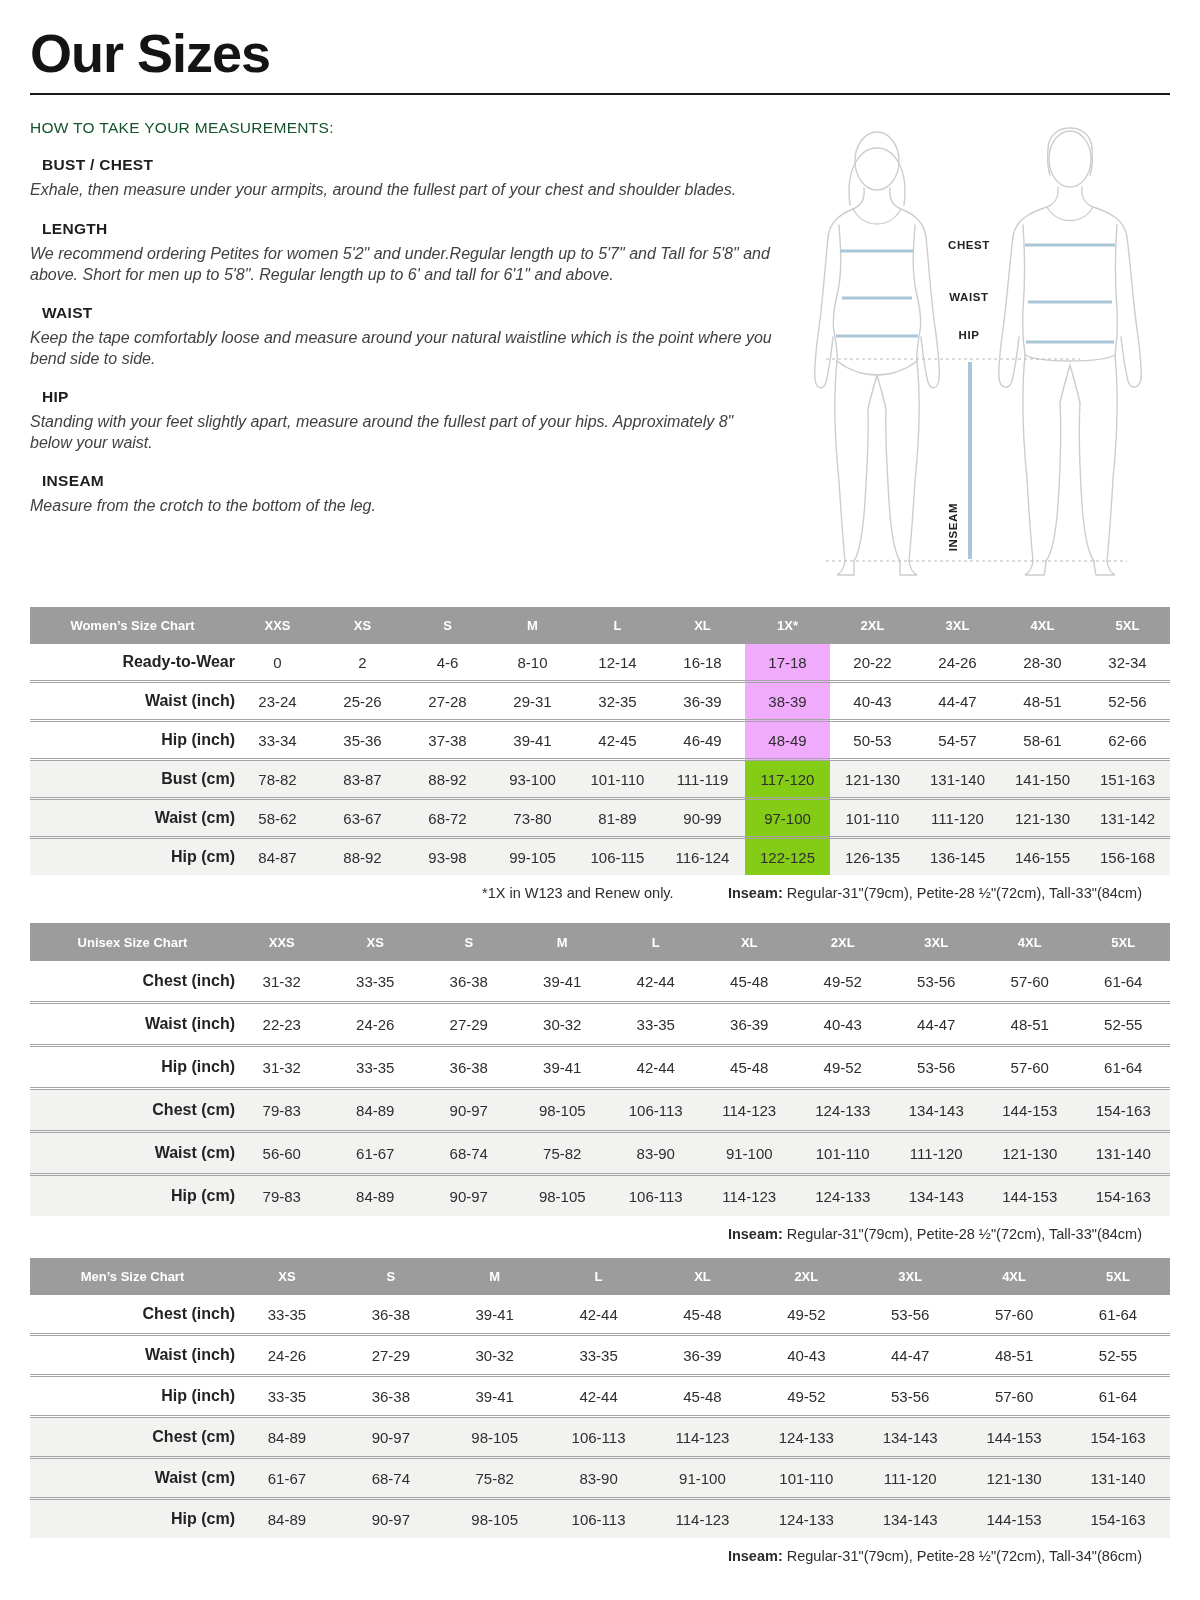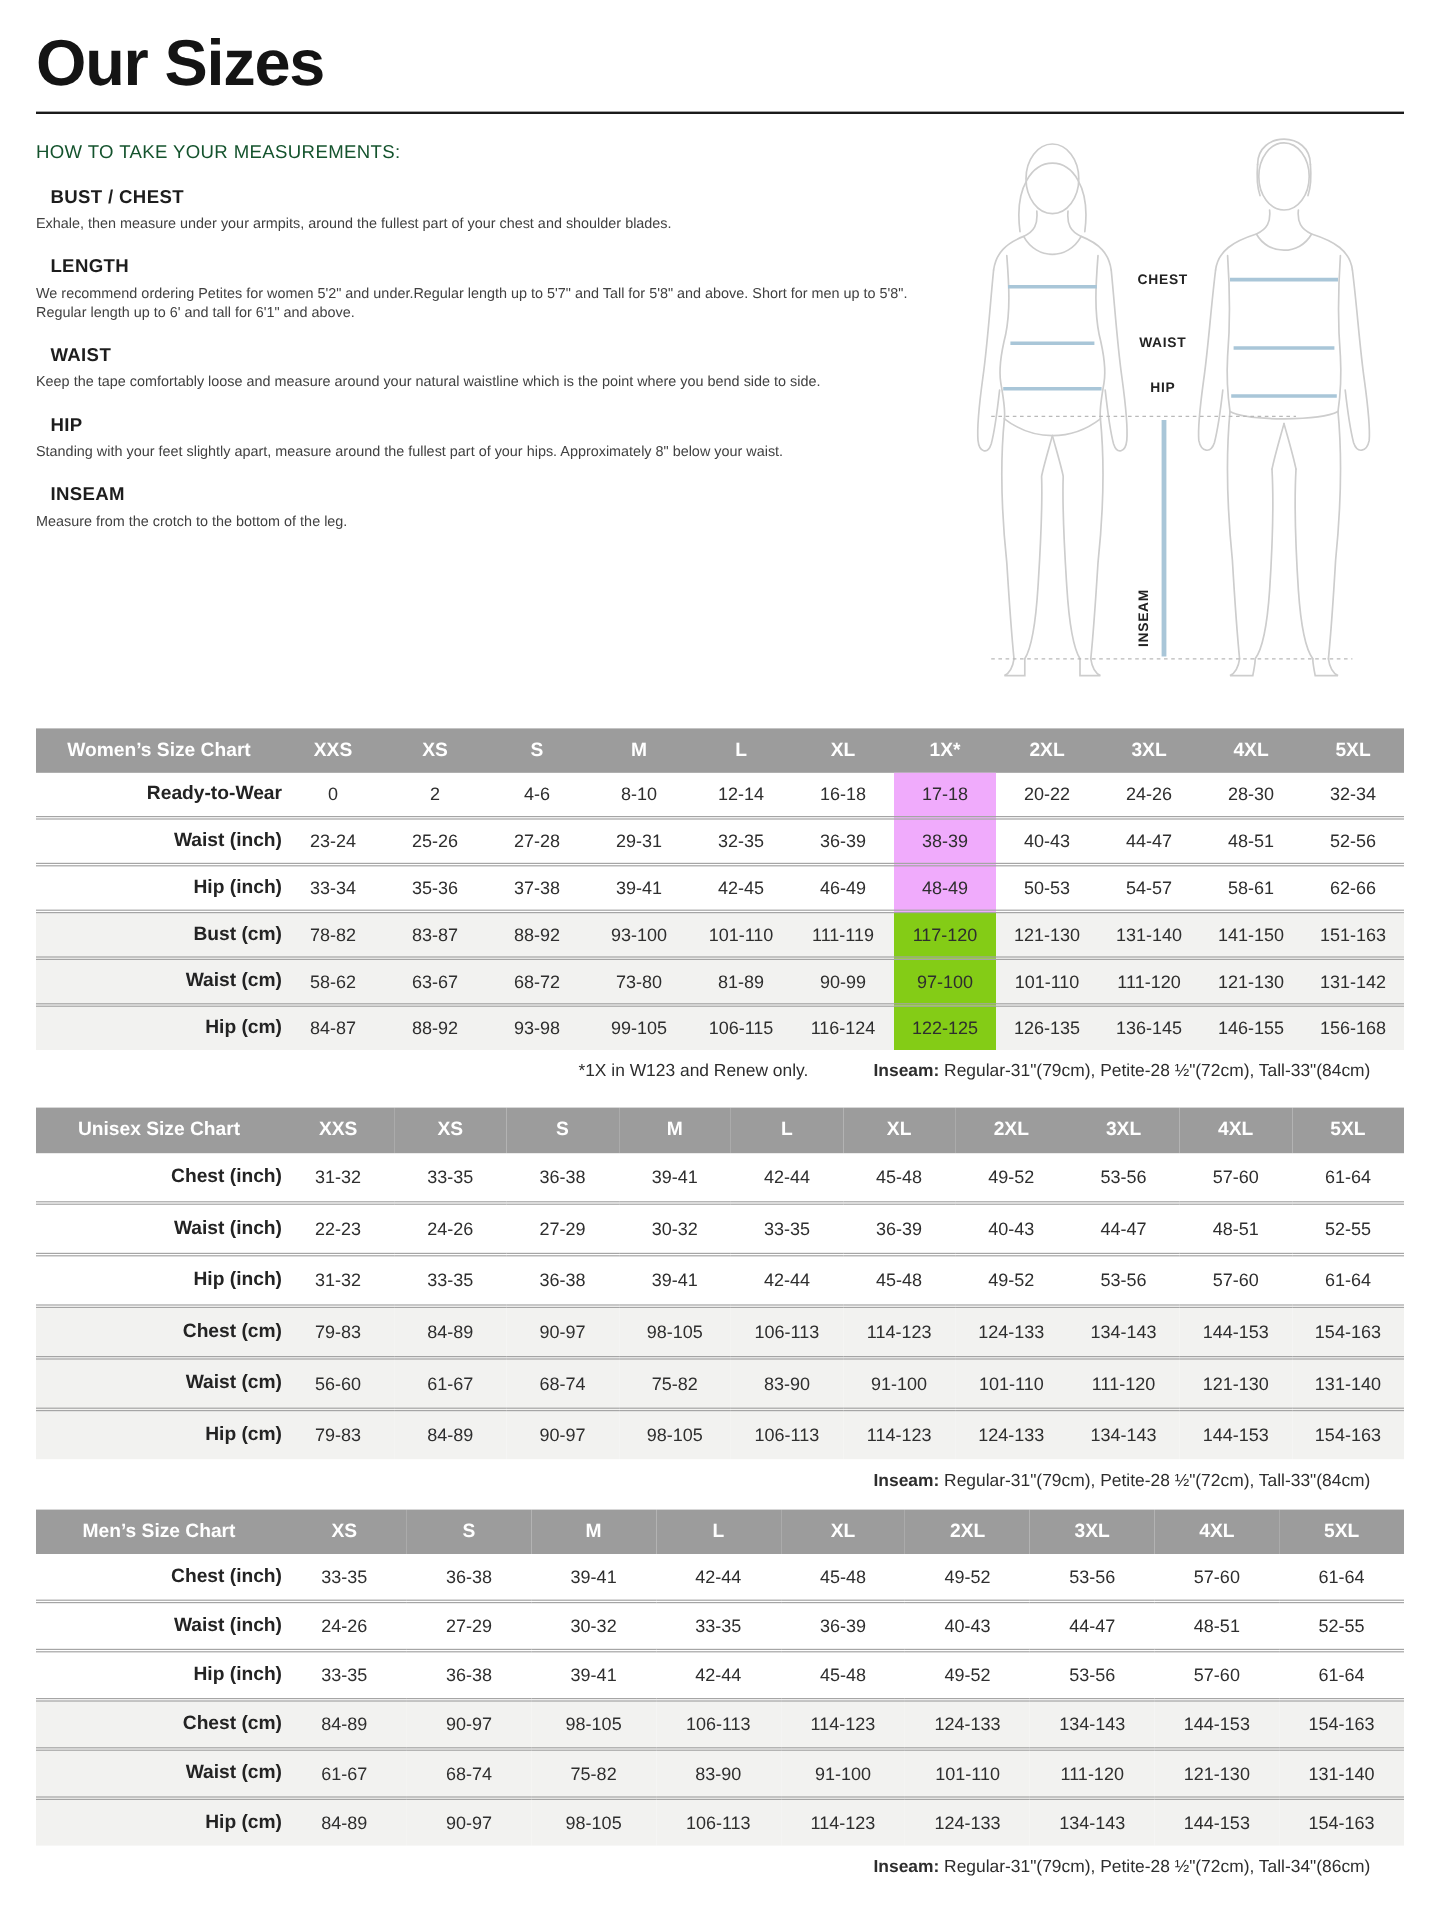--- a/index.html
+++ b/index.html
@@ -8,34 +8,34 @@
   .page{position:relative;width:1200px;height:1416px;padding:0 30px;box-sizing:border-box;}
 
   h1.title{margin:0;padding-top:24px;font-size:54px;line-height:1.1;font-weight:800;
            letter-spacing:-1px;color:#141414;}
   .title-rule{border:none;border-top:2px solid #1a1a1a;margin:10px 0 0 0;}
 
   .content-top{position:relative;height:492px;}
   .measure-col{position:absolute;left:0;top:24px;width:742px;}
   .measure-heading{margin:0 0 4px 0;font-size:15.5px;font-weight:400;color:#14532d;letter-spacing:.3px;}
   .sec-title{margin:19px 0 5px 12px;font-size:15.5px;font-weight:700;color:#1d1d1d;letter-spacing:.3px;}
-  .sec-body{margin:0;font-size:12px;line-height:1.32;color:#414141;}
-
-  .figure-col{position:absolute;left:752px;top:2px;width:400px;height:482px;}
+  .sec-body{margin:0;font-size:16px;line-height:1.32;color:#414141;font-style:italic;}
+
+  .figure-col{position:absolute;left:752px;top:14px;width:400px;height:482px;}
   .fig-outline path,.fig-outline ellipse{fill:none;stroke:#cdcdcd;stroke-width:1.4;stroke-linecap:round;}
   .dash line{stroke:#b9b9b9;stroke-width:1;stroke-dasharray:3,3;}
   .blue line{stroke:var(--accent,#a9c6d8);}
   .fig-label{font-family:"Liberation Sans",sans-serif;font-size:11.5px;font-weight:700;
              fill:#222;letter-spacing:.6px;}
 
   .table-section{margin:0;}
   table.size-table{width:100%;border-collapse:collapse;table-layout:fixed;}
   table.size-table th,table.size-table td{padding:0;}
   table.size-table .corner,table.size-table td.row-label{width:205px;}
-  thead th{background:var(--head-gray,#9c9c9c);color:#fff;font-size:16px;font-weight:700;text-align:center;}
+  thead th{background:var(--head-gray,#9c9c9c);color:#fff;font-size:13px;font-weight:700;text-align:center;}
   td.val{text-align:center;font-size:15px;color:#2e2e2e;}
   td.row-label{text-align:right;padding-right:22px;font-weight:700;font-size:16px;color:#232323;}
   tbody tr.shaded td{background:var(--shade,#f2f2f0);}
   tbody td.hl{background:#f0abfc;}
   tbody tr.shaded td.hl{background:#84cc16;}
   tbody tr + tr td{border-top:3px double #a5a5a5;}
 
   .t-women{margin-top:20px;}
   .t-women thead th{height:37px;}
   .t-women tbody td{height:36px;}

